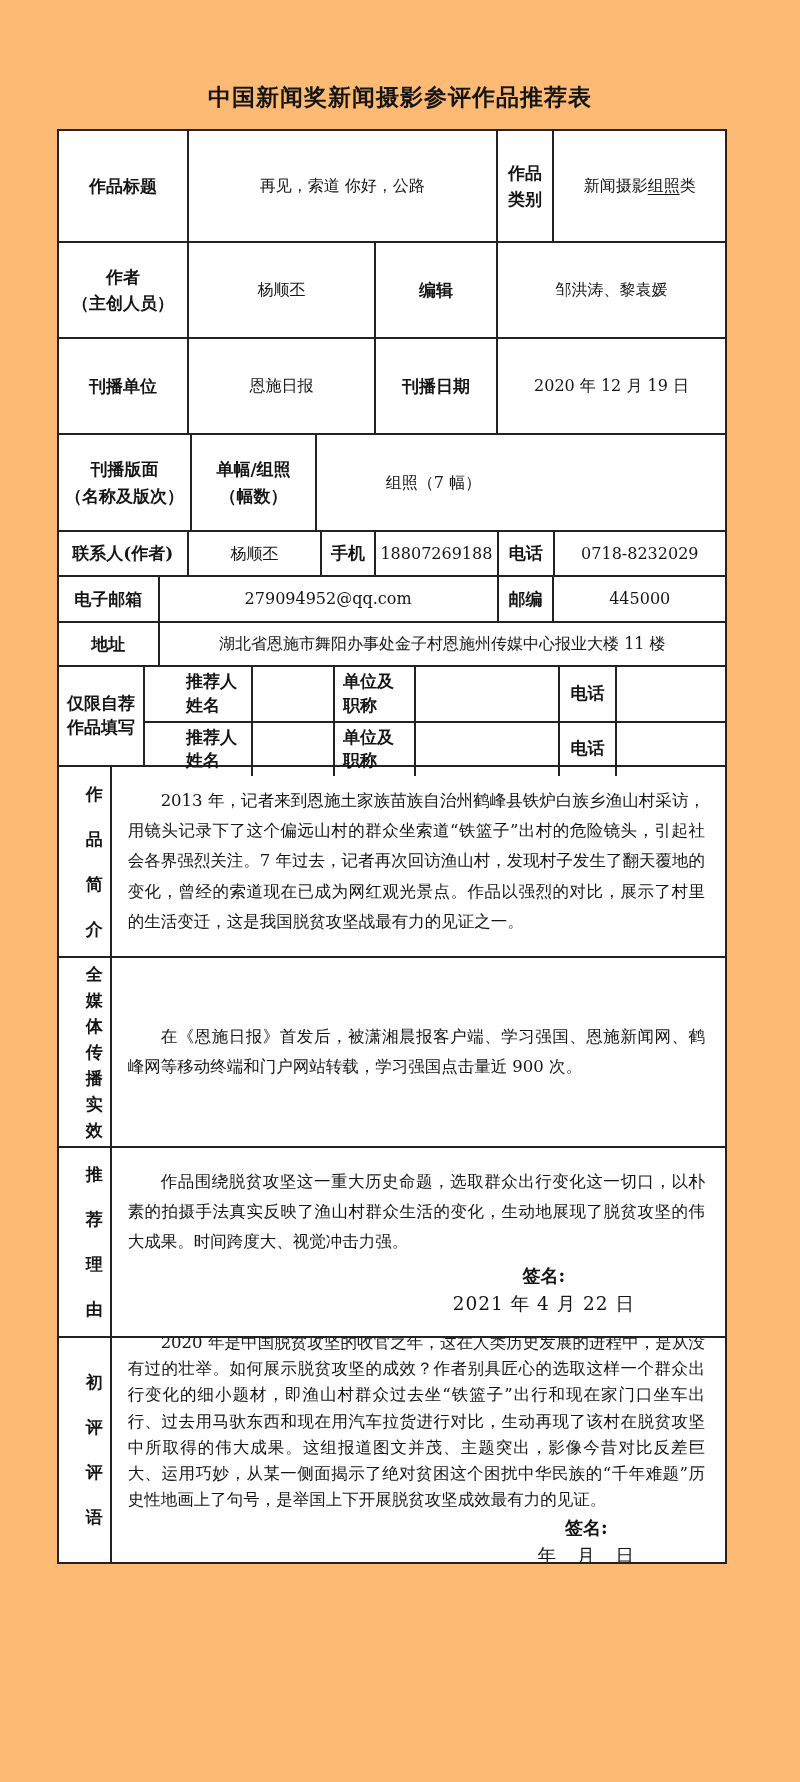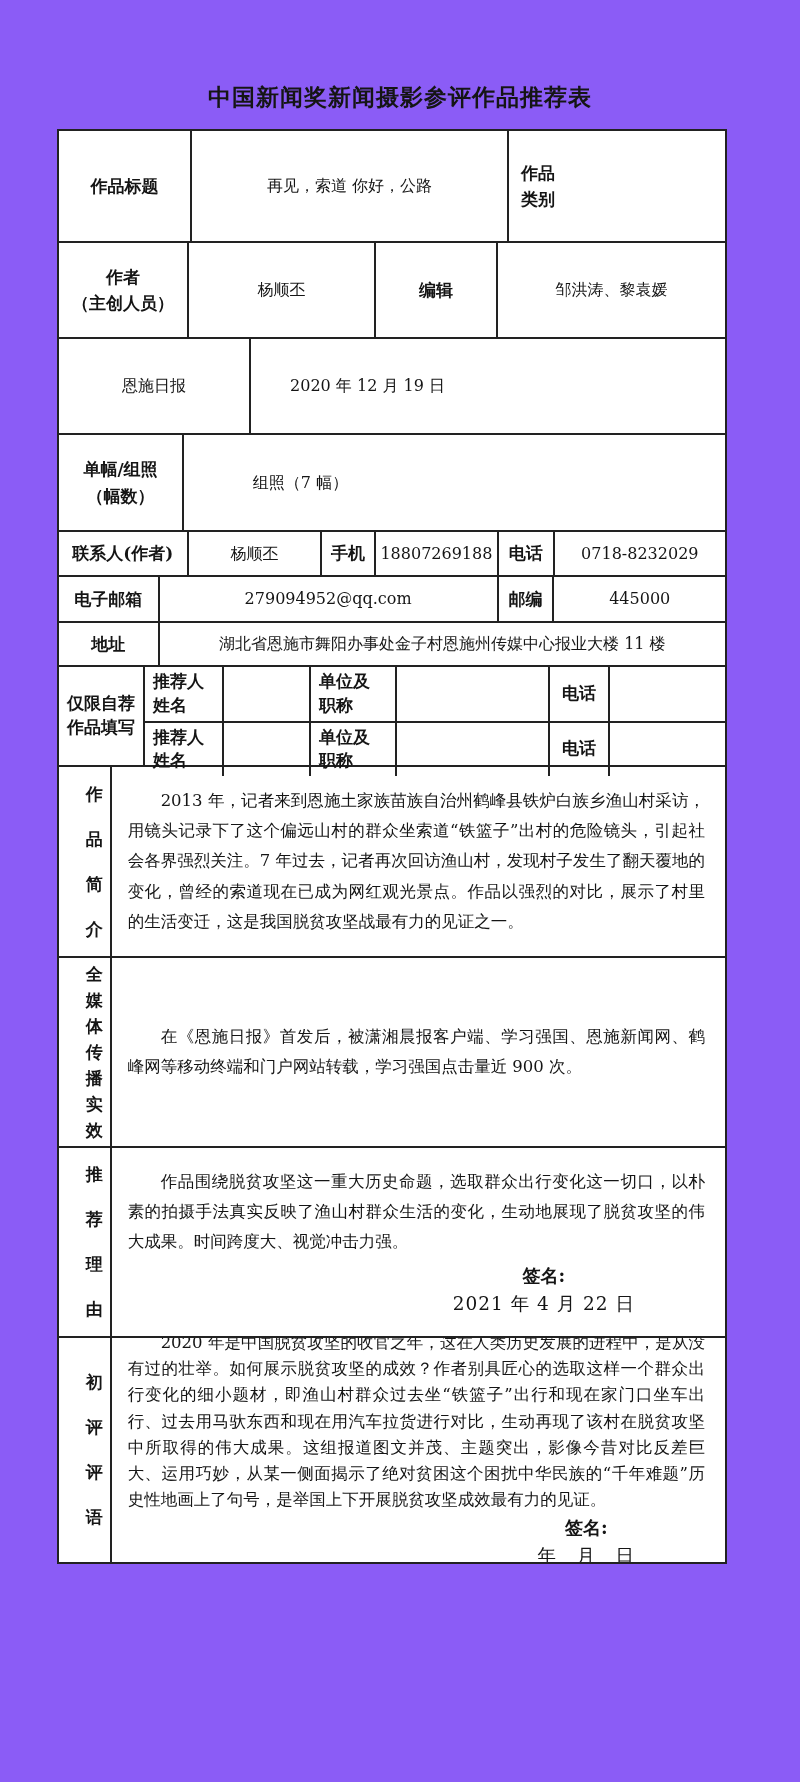--- a/index.html
+++ b/index.html
@@ -4,21 +4,21 @@
 <style>
   * { box-sizing: border-box; margin: 0; padding: 0; }
   html, body { background: #ffffff; }
   body {
     font-family: "DejaVu Serif", "Liberation Serif", serif;
     color: #151515;
   }
   .page {
     width: 800px;
     height: 1782px;
-    background: #8b5cf6;
+    background: #fdba74;
     overflow: hidden;
   }
   .doc-title {
     padding-top: 82px;
     text-align: center;
     font-size: 23px;
     font-weight: bold;
     letter-spacing: 1px;
   }
   .tbl {
@@ -55,21 +55,21 @@
   
   .h112{height:112px}.h96{height:96px}.h97{height:97px}.h95{height:95px}
   .h45{height:45px}.h46{height:46px}.h44{height:44px}
   .h100{height:100px}
   .h191{height:191px}.h190{height:190px}.h224{height:224px}
 
   .underlined { text-decoration: underline; text-underline-offset: 3px; }
 
   
   .subcol { display: flex; flex-direction: column; }
-  .subrow { display: flex; border-bottom: 2px solid #222; flex: 1; }
+  .subrow { display: flex; border-bottom: 2px solid #222; flex: 1; padding-left: 33px; }
   .subrow:last-child { border-bottom: none; }
 
   
   .sec-label { padding: 0; }
   .vlab {
     font-weight: bold; font-size: 17px; width: 18px;
     word-break: break-all; text-align: center; margin-left: 20px;
   }
   .vlab4 { line-height: 45px; }
   .vlab7 { line-height: 26px; }
@@ -103,48 +103,61 @@
       <div class="cell w133">
         <span class="lab">作品标题</span>
       </div>
       <div class="cell w317">
         <span class="val">再见，索道 你好，公路</span>
       </div>
       <div class="cell w58">
         <span class="lab">作品
 类别</span>
       </div>
+      <div class="cell w175">
+        <span class="val"><span>新闻摄影</span><span class="underlined">组照</span><span>类</span></span>
+      </div>
     </div>
 
     <div class="row h96">
       <div class="cell w133">
         <span class="lab">作者
 （主创人员）</span>
       </div>
       <div class="cell w192">
         <span class="val">杨顺丕</span>
       </div>
       <div class="cell w125">
         <span class="lab">编辑</span>
       </div>
       <div class="cell w233">
         <span class="val">邹洪涛、黎袁媛</span>
       </div>
     </div>
 
     <div class="row h96">
+      <div class="cell w133">
+        <span class="lab">刊播单位</span>
+      </div>
       <div class="cell w192">
         <span class="val">恩施日报</span>
       </div>
+      <div class="cell w125">
+        <span class="lab">刊播日期</span>
+      </div>
       <div class="cell w233">
         <span class="val">2020 年 12 月 19 日</span>
       </div>
     </div>
 
     <div class="row h97">
+      <div class="cell w133">
+        <span class="lab">刊播版面
+（名称及版次）</span>
+      </div>
       <div class="cell w125">
         <span class="lab">单幅/组照
 （幅数）</span>
       </div>
       <div class="cell w233">
         <span class="val">组照（7 幅）</span>
       </div>
     </div>
 
 

